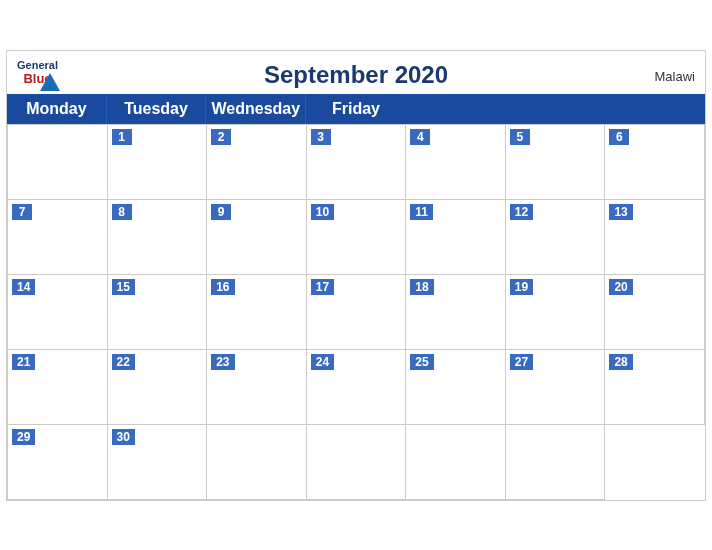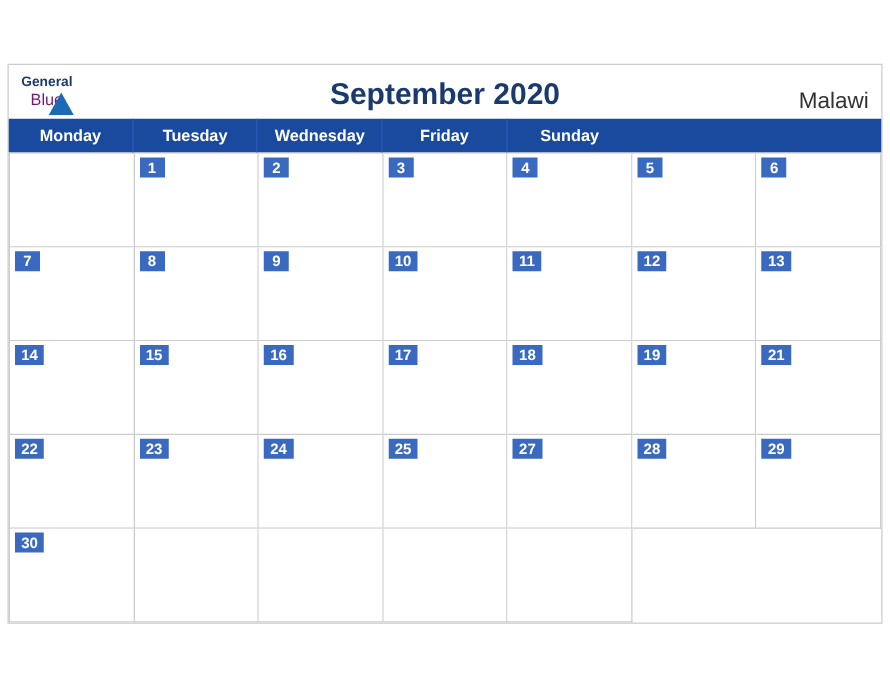--- a/index.html
+++ b/index.html
@@ -39,55 +39,55 @@
       flex-direction: column;
       align-items: center;
     }
     .brand-general {
       font-size: 11px;
       color: #1a3a6e;
       font-weight: bold;
     }
     .brand-blue {
       font-size: 13px;
-      color: #701a75;
-      font-weight: normal;
+      color: #b91c1c;
+      font-weight: bold;
     }
     .brand-triangle {
       width: 0;
       height: 0;
       border-left: 10px solid transparent;
       border-right: 10px solid transparent;
       border-bottom: 18px solid #1a6ab5;
       position: absolute;
       top: 2px;
       right: -8px;
     }
     .brand-icon {
       position: relative;
       display: flex;
       align-items: center;
     }
     .country-label {
       position: absolute;
       right: 10px;
       top: 18px;
-      font-size: 18px;
+      font-size: 13px;
       color: #333;
     }
     .day-headers {
       display: grid;
       grid-template-columns: repeat(7, 1fr);
       background: #1a4a9e;
     }
     .day-header {
       color: #fff;
       text-align: center;
       padding: 6px 2px;
-      font-size: 13px;
+      font-size: 16px;
       font-weight: bold;
       border-right: 1px solid #2a5abf;
     }
     .day-header:last-child {
       border-right: none;
     }
     .calendar-grid {
       display: grid;
       grid-template-columns: repeat(7, 1fr);
       border-left: 1px solid #ccc;
@@ -125,21 +125,20 @@
     </div>
     <div class="calendar-title">September 2020</div>
     <div class="country-label">Malawi</div>
   </div>
 
   <div class="day-headers">
     <div class="day-header">Monday</div>
     <div class="day-header">Tuesday</div>
     <div class="day-header">Wednesday</div>
     <div class="day-header">Friday</div>
-    <div class="day-header">Sunday</div>
   </div>
 
   <div class="calendar-grid" id="calendar-grid">
   <div class="calendar-cell"></div>
       <div class="calendar-cell"><span class="cell-number-plain">1</span></div>
       <div class="calendar-cell"><span class="cell-number-plain">2</span></div>
       <div class="calendar-cell"><span class="cell-number-plain">3</span></div>
       <div class="calendar-cell"><span class="cell-number-plain">4</span></div>
       <div class="calendar-cell"><span class="cell-number-plain">5</span></div>
       <div class="calendar-cell"><span class="cell-number-plain">6</span></div>
@@ -149,20 +148,21 @@
       <div class="calendar-cell"><span class="cell-number-plain">10</span></div>
       <div class="calendar-cell"><span class="cell-number-plain">11</span></div>
       <div class="calendar-cell"><span class="cell-number-plain">12</span></div>
       <div class="calendar-cell"><span class="cell-number-plain">13</span></div>
       <div class="calendar-cell"><span class="cell-number-plain">14</span></div>
       <div class="calendar-cell"><span class="cell-number-plain">15</span></div>
       <div class="calendar-cell"><span class="cell-number-plain">16</span></div>
       <div class="calendar-cell"><span class="cell-number-plain">17</span></div>
       <div class="calendar-cell"><span class="cell-number-plain">18</span></div>
       <div class="calendar-cell"><span class="cell-number-plain">19</span></div>
+      <div class="calendar-cell"><span class="cell-number-plain">20</span></div>
       <div class="calendar-cell"><span class="cell-number-plain">21</span></div>
       <div class="calendar-cell"><span class="cell-number-plain">22</span></div>
       <div class="calendar-cell"><span class="cell-number-plain">23</span></div>
       <div class="calendar-cell"><span class="cell-number-plain">24</span></div>
       <div class="calendar-cell"><span class="cell-number-plain">25</span></div>
       <div class="calendar-cell"><span class="cell-number-plain">27</span></div>
       <div class="calendar-cell"><span class="cell-number-plain">28</span></div>
       <div class="calendar-cell"><span class="cell-number-plain">29</span></div>
       <div class="calendar-cell"><span class="cell-number-plain">30</span></div>
       <div class="calendar-cell"></div>

